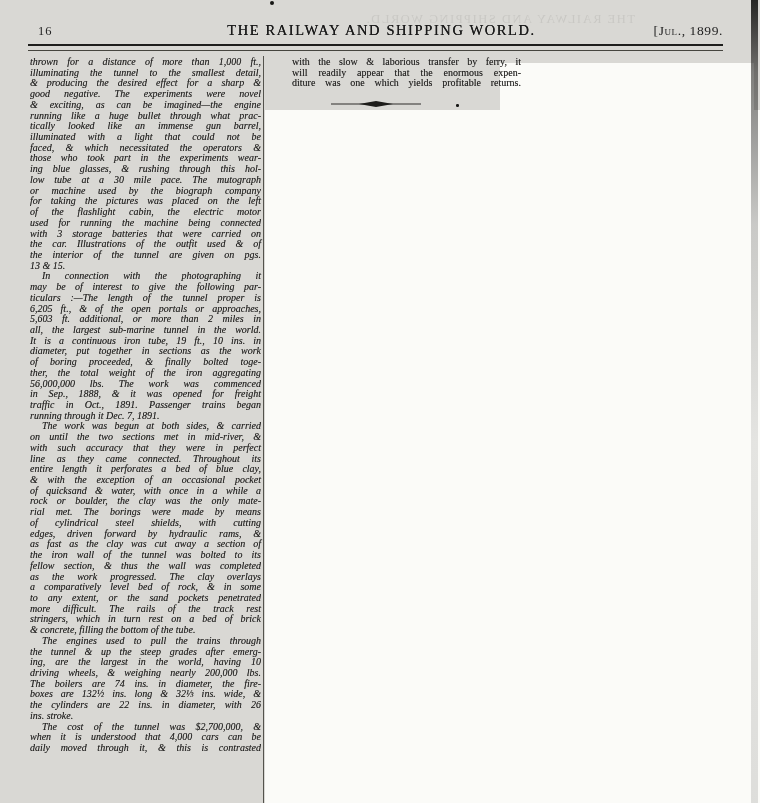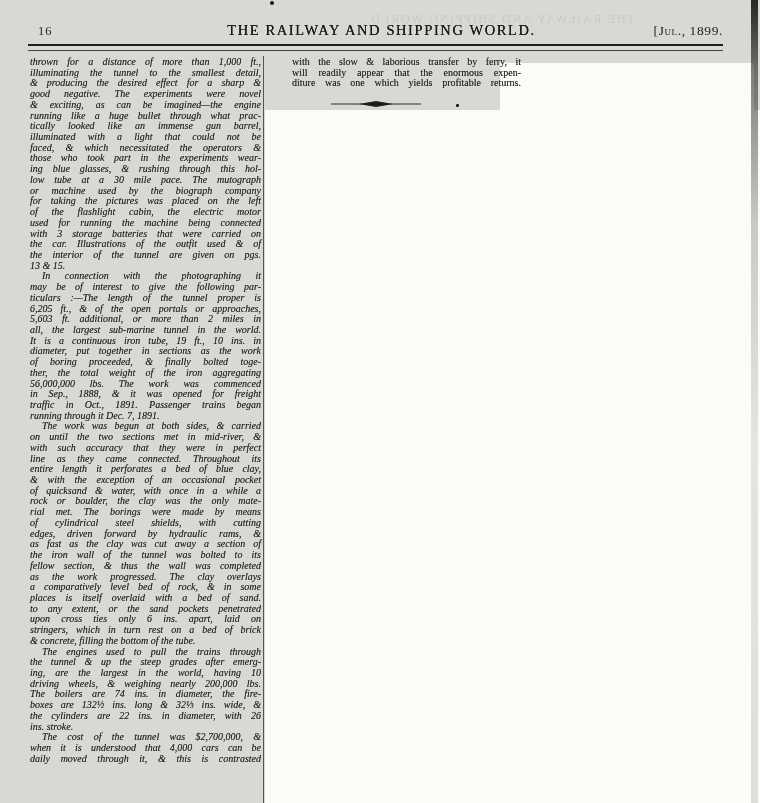--- a/index.html
+++ b/index.html
@@ -135,23 +135,22 @@
       <div class="tline">of quicksand &amp; water, with once in a while a</div>
       <div class="tline">rock or boulder, the clay was the only mate-</div>
       <div class="tline">rial met. The borings were made by means</div>
       <div class="tline">of cylindrical steel shields, with cutting</div>
       <div class="tline">edges, driven forward by hydraulic rams, &amp;</div>
       <div class="tline">as fast as the clay was cut away a section of</div>
       <div class="tline">the iron wall of the tunnel was bolted to its</div>
       <div class="tline">fellow section, &amp; thus the wall was completed</div>
       <div class="tline">as the work progressed. The clay overlays</div>
       <div class="tline">a comparatively level bed of rock, &amp; in some</div>
-      <div class="tline">places is itself overlaid with a bed of sand.</div>
       <div class="tline">to any extent, or the sand pockets penetrated</div>
-      <div class="tline">upon cross ties only 6 ins. apart, laid on</div>
+      <div class="tline">more difficult. The rails of the track rest</div>
       <div class="tline">stringers, which in turn rest on a bed of brick</div>
       <div class="tline no-just">&amp; concrete, filling the bottom of the tube.</div>
     </div>
     <div>
       <div class="tline indent">The engines used to pull the trains through</div>
       <div class="tline">the tunnel &amp; up the steep grades after emerg-</div>
       <div class="tline">ing, are the largest in the world, having 10</div>
       <div class="tline">driving wheels, &amp; weighing nearly 200,000 lbs.</div>
       <div class="tline">The boilers are 74 ins. in diameter, the fire-</div>
       <div class="tline">boxes are 132½ ins. long &amp; 32⅓ ins. wide, &amp;</div>

